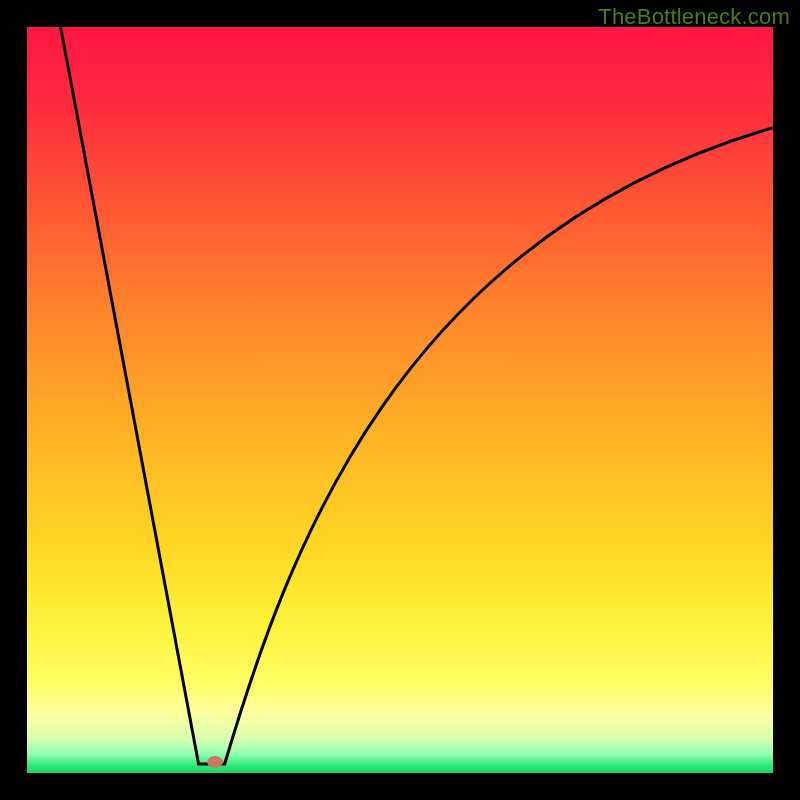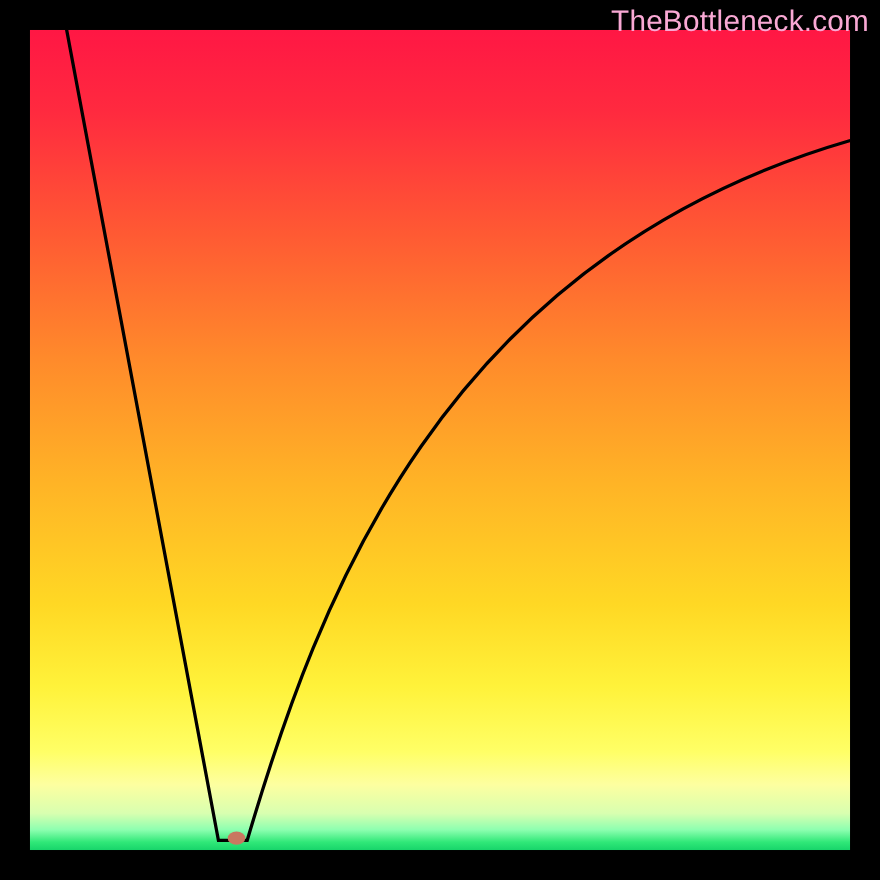--- a/index.html
+++ b/index.html
@@ -43,22 +43,22 @@
     width: 16px;
     height: 12px;
     border-radius: 50%;
     transform: translate(-50%, -50%);
   }
   .watermark {
     position: absolute;
     top: 4px;
     right: 10px;
     font-family: Arial, Helvetica, sans-serif;
-    font-size: 27px;
-    color: #f9a8d4;
+    font-size: 22px;
+    color: #4d7c0f;
     font-weight: 400;
     letter-spacing: 0.2px;
   }
 </style>
 </head>
 <body>
 
 <div class="chart-container">
 
   <div class="plot-area">

